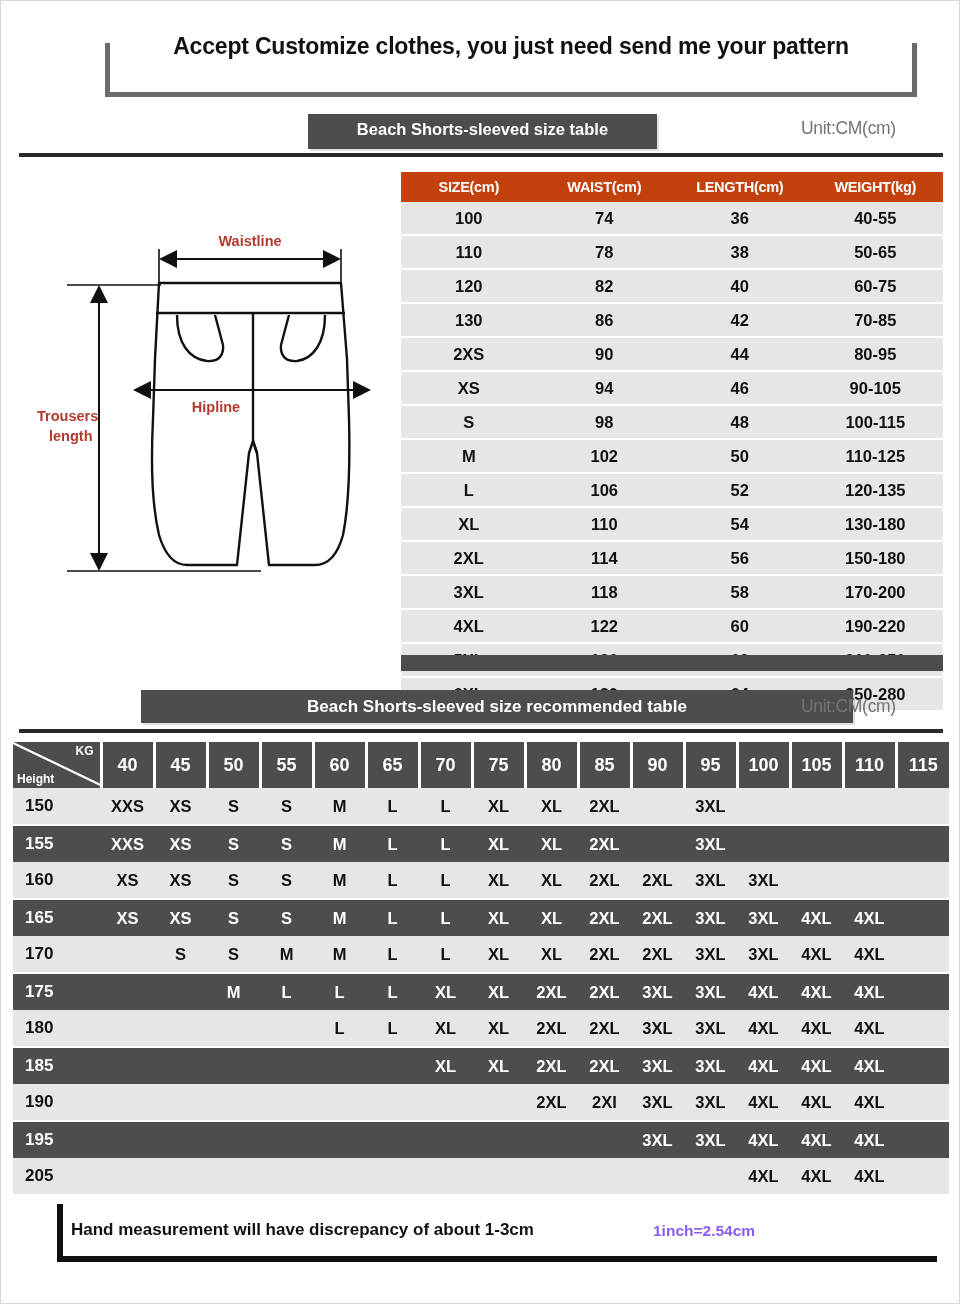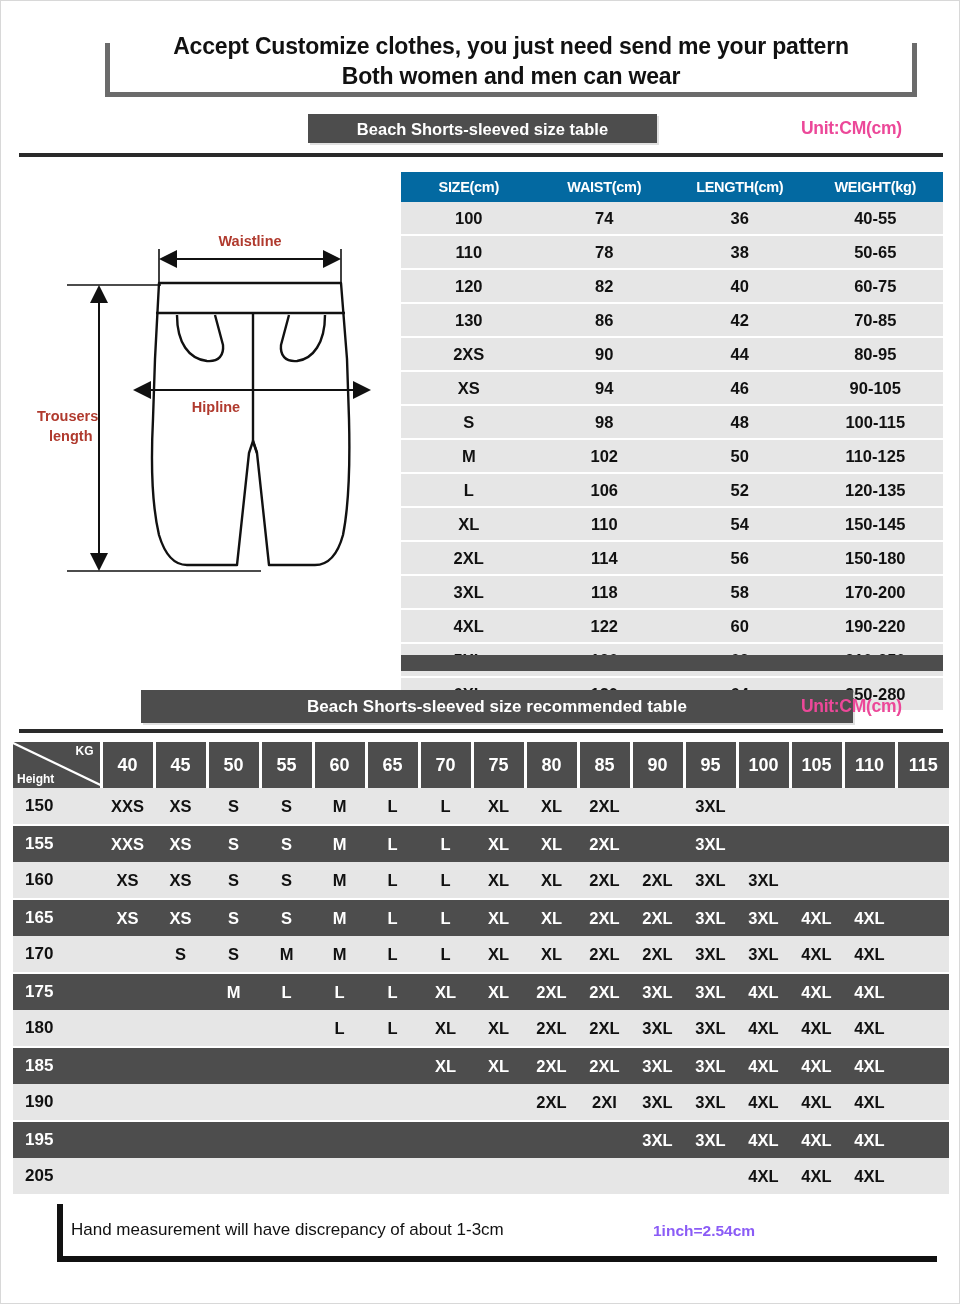--- a/index.html
+++ b/index.html
@@ -58,35 +58,35 @@
   .pill {
     position: absolute;
     background: #4d4d4d;
     color: #ffffff;
     font-weight: bold;
     text-align: center;
     box-shadow: 2px 2px 0 rgba(0,0,0,0.12);
   }
   #pill1 {
     left: 307px; top: 113px;
-    width: 349px; height: 29px;
+    width: 349px; height: 35px;
     line-height: 30px;
     font-size: 16.5px;
   }
   #pill2 {
     left: 140px; top: 689px;
     width: 712px; height: 33px;
     line-height: 33px;
     font-size: 17px;
   }
   .unit-label {
     position: absolute;
     font-size: 17.5px;
-    font-weight: bold;
-    color: #ec4899;
+    font-weight: normal;
+    color: #737373;
     letter-spacing: -0.3px;
   }
   #unit1 { left: 800px; top: 117px; }
   #unit2 { left: 800px; top: 695px; }
 
   .rule {
     position: absolute;
     background: #2a2a2a;
     height: 4px;
   }
@@ -103,21 +103,21 @@
 
   
   .size-table {
     position: absolute;
     left: 400px; top: 171px;
     width: 542px;
     border-collapse: collapse;
     table-layout: fixed;
   }
   .size-table th {
-    background: #0369a1;
+    background: #c2410c;
     color: #fff;
     font-size: 14.5px;
     font-weight: bold;
     height: 28px;
     letter-spacing: -0.3px;
   }
   .size-table td {
     background: #e6e6e6;
     color: #111;
     font-size: 16.5px;
@@ -215,21 +215,21 @@
     left: 0; top: 0;
     width: 880px; height: 58px;
     border-left: 6px solid #111111;
     border-bottom: 6px solid #111111;
     box-sizing: border-box;
   }
   .note-text {
     position: absolute;
     left: 14px; top: 16px;
     font-size: 17px;
-    font-weight: normal;
+    font-weight: bold;
     color: #111;
     white-space: nowrap;
     text-align: center;
   }
   .note-conv {
     position: absolute;
     left: 596px; top: 18px;
     font-size: 15.5px;
     font-weight: bold;
     color: #8b5cf6;
@@ -238,21 +238,20 @@
 </style>
 </head>
 <body>
 
 <div class="page">
 
   <div class="banner-wrap">
     <div class="banner-bracket"></div>
     <div class="banner-text">
       <span>Accept Customize clothes, you just need send me your pattern</span>
-      <span class="l2">Both women and men can wear</span>
     </div>
   </div>
 
   <div class="pill" id="pill1">Beach Shorts-sleeved size  table</div>
   <div class="unit-label" id="unit1">Unit:CM(cm)</div>
   <div class="rule" id="rule1"></div>
 
   <div class="diagram">
     <svg width="392" height="380" viewBox="0 0 392 380" xmlns="http://www.w3.org/2000/svg">
       <defs>
@@ -362,21 +361,21 @@
         <tr>
           <td>L</td>
           <td>106</td>
           <td>52</td>
           <td>120-135</td>
         </tr>
         <tr>
           <td>XL</td>
           <td>110</td>
           <td>54</td>
-          <td>150-145</td>
+          <td>130-180</td>
         </tr>
         <tr>
           <td>2XL</td>
           <td>114</td>
           <td>56</td>
           <td>150-180</td>
         </tr>
         <tr>
           <td>3XL</td>
           <td>118</td>

